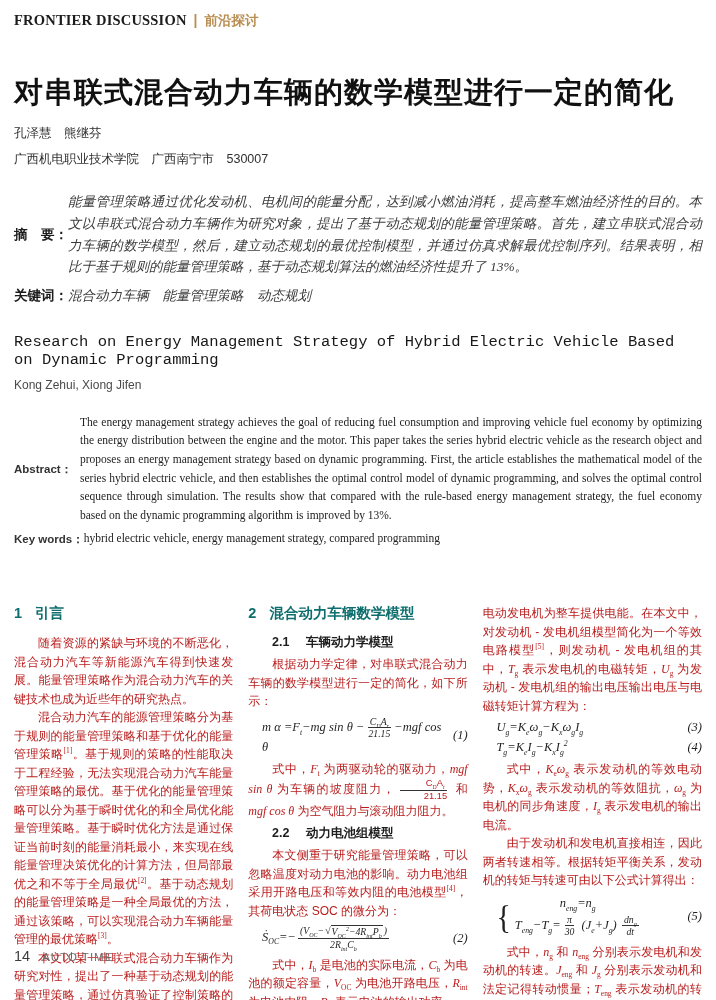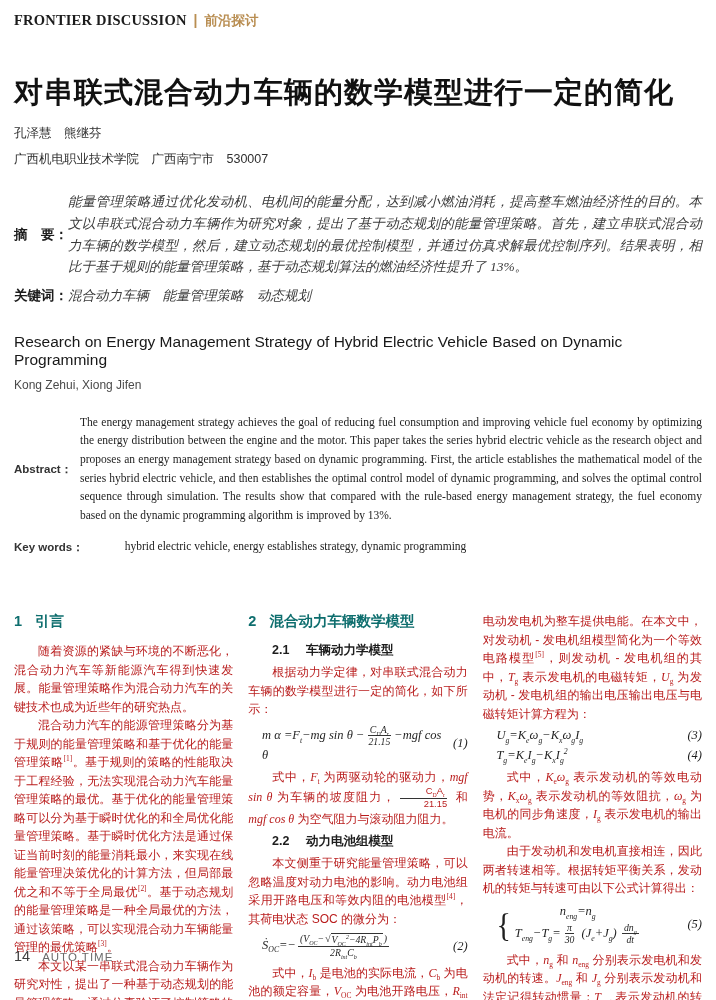--- a/index.html
+++ b/index.html
@@ -27,29 +27,29 @@
   .abstract-zh { margin-top:23px; }
   .hang .label-zh { flex:0 0 54px; font-weight:bold; font-size:13.5px; color:#1c1c1c; white-space:nowrap; }
   .abstract-zh .text, .keywords-zh .text {
     flex:1; font-family:"Liberation Serif", serif; font-style:italic;
     font-size:13.5px; line-height:21.7px; color:#3a3a3a; text-align:justify;
   }
   .keywords-zh { margin-top:7px; }
   .keywords-zh .text { font-style:italic; }
 
   
-  .title-en { margin-top:26px; font-family:Liberation Sans, sans-serif; font-size:15.5px; color:#181818; }
+  .title-en { margin-top:26px; font-family:Liberation Mono, monospace; font-size:15.5px; color:#181818; }
   .authors-en { margin-top:9px; font-size:12px; color:#4a4a4a; }
   .abstract-en { margin-top:21px; }
   .hang .label-en { flex:0 0 66px; font-weight:bold; font-size:11.5px; color:#333; white-space:nowrap; padding-top:1px; }
   .abstract-en .text, .keywords-en .text {
     flex:1; font-family:"Liberation Serif", serif; font-size:11.5px;
     line-height:18.6px; color:#222; text-align:justify;
   }
-  .keywords-en { margin-top:13px;gap:41px; }
+  .keywords-en { margin-top:5px; }
 
   
   .columns { margin-top:56px; display:flex; gap:15px; }
   .col { flex:1; min-width:0; }
   .sec-head { display:flex; align-items:baseline; color:#0e6e6e; font-weight:bold; font-size:14.5px; margin-bottom:11px; }
   .sec-head .num { margin-right:13px; }
   .sub-head { font-weight:bold; font-size:12.5px; color:#1d1d1d; padding-left:1.9em; margin:5px 0 4px 0; }
   .sub-head .num { margin-right:13px; }
   .par { font-size:12px; line-height:18.5px; text-align:justify; color:#b91c1c; }
   .par.indent { text-indent:2em; }
@@ -106,21 +106,21 @@
   <div class="title-en">Research on Energy Management Strategy of Hybrid Electric Vehicle Based on Dynamic Programming</div>
   <div class="authors-en">Kong Zehui,  Xiong Jifen</div>
 
   <div class="abstract-en hang">
     <span class="label-en">Abstract：</span>
     <div class="text">The energy management strategy achieves the goal of reducing fuel consumption and improving vehicle fuel economy by optimizing the energy distribution between the engine and the motor. This paper takes the series hybrid electric vehicle as the research object and proposes an energy management strategy based on dynamic programming. First, the article establishes the mathematical model of the series hybrid electric vehicle, and then establishes the optimal control model of dynamic programming, and solves the optimal control sequence through simulation. The results show that compared with the rule-based energy management strategy, the fuel economy based on the dynamic programming algorithm is improved by 13%.</div>
   </div>
 
   <div class="keywords-en hang">
     <span class="label-en">Key words：</span>
-    <div class="text">hybrid electric vehicle, energy establishes strategy, dynamic programming</div>
+    <div class="text">hybrid electric vehicle, energy management strategy, compared programming</div>
   </div>
 
   <div class="columns">
 
     <div class="col">
       <div class="sec-head">
         <span class="num">1</span>
         <span>引言</span>
       </div>
       <p class="par indent">随着资源的紧缺与环境的不断恶化，混合动力汽车等新能源汽车得到快速发展。能量管理策略作为混合动力汽车的关键技术也成为近些年的研究热点。</p>

